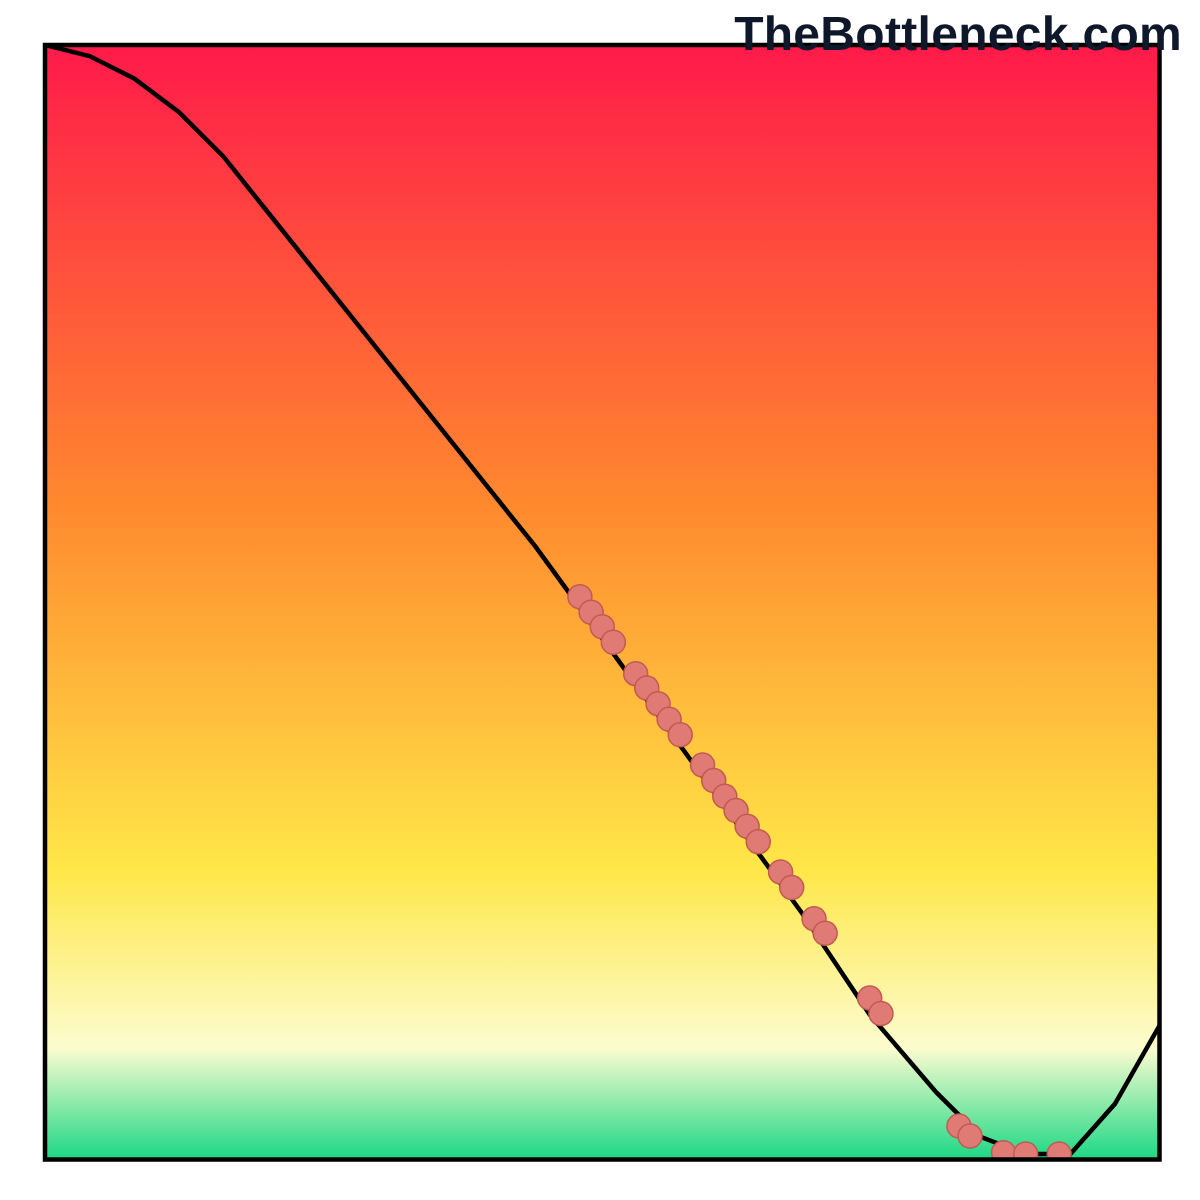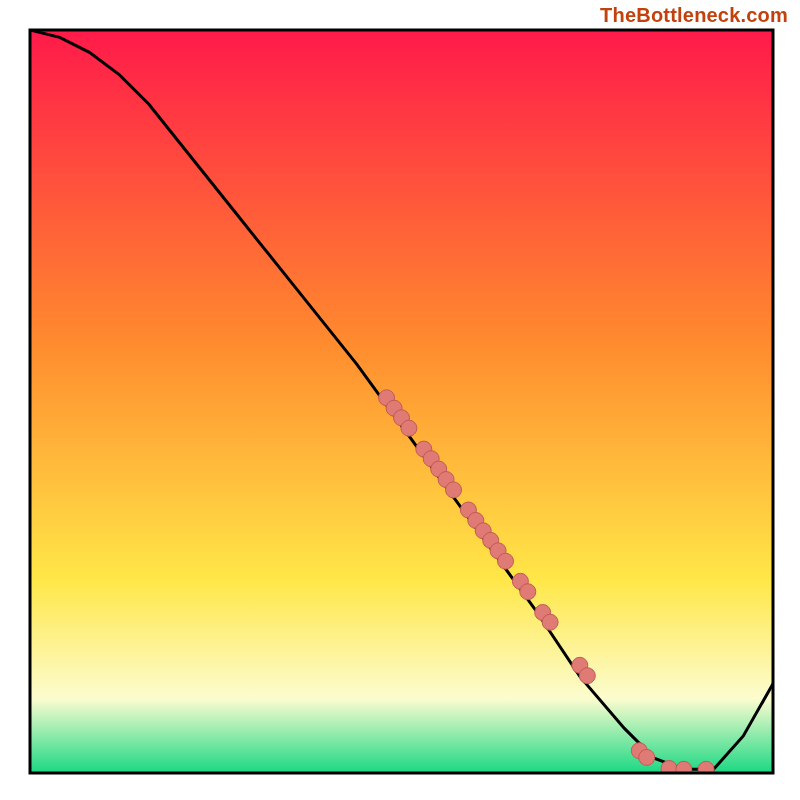--- a/index.html
+++ b/index.html
@@ -13,23 +13,23 @@
   }
   .frame {
     position: relative;
     width: 800px;
     height: 800px;
   }
   .watermark {
     position: absolute;
     top: 4px;
     right: 12px;
-    font-size: 20px;
+    font-size: 32px;
     font-weight: 600;
-    color: #c2410c;
+    color: #0f172a;
     letter-spacing: 0.2px;
     z-index: 10;
   }
   svg {
     display: block;
   }
 </style>
 </head>
 <body>
 

